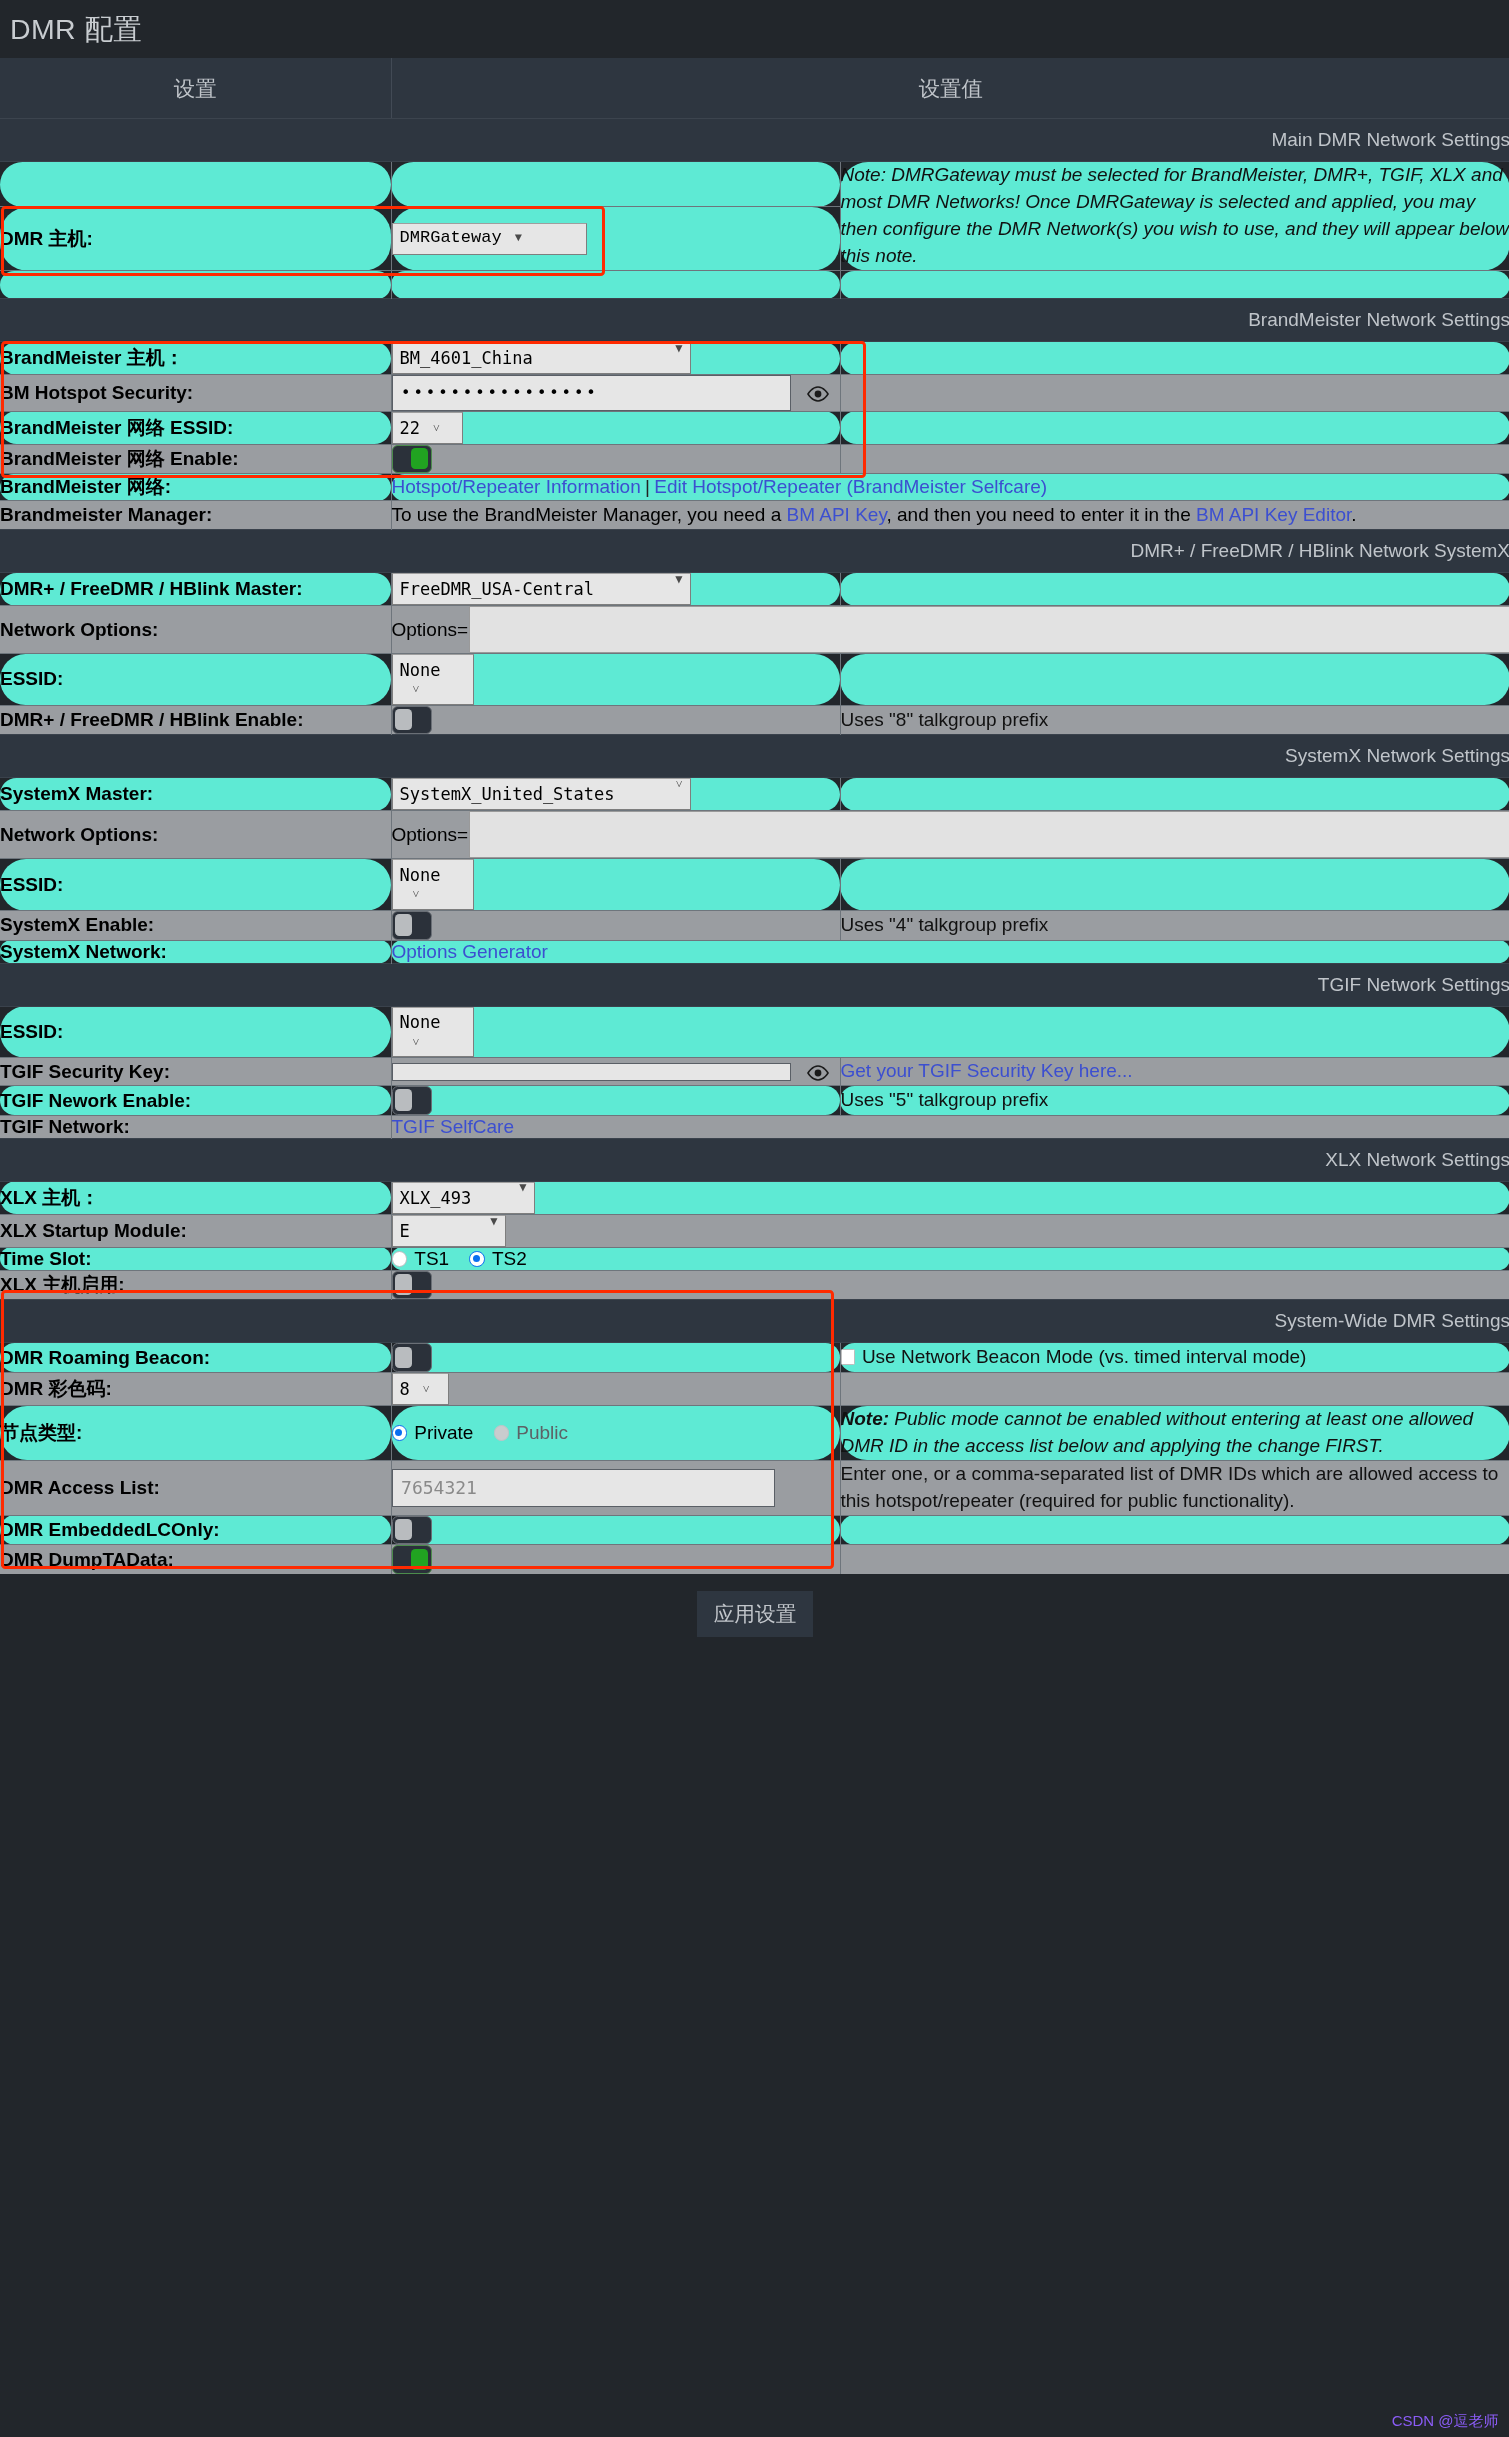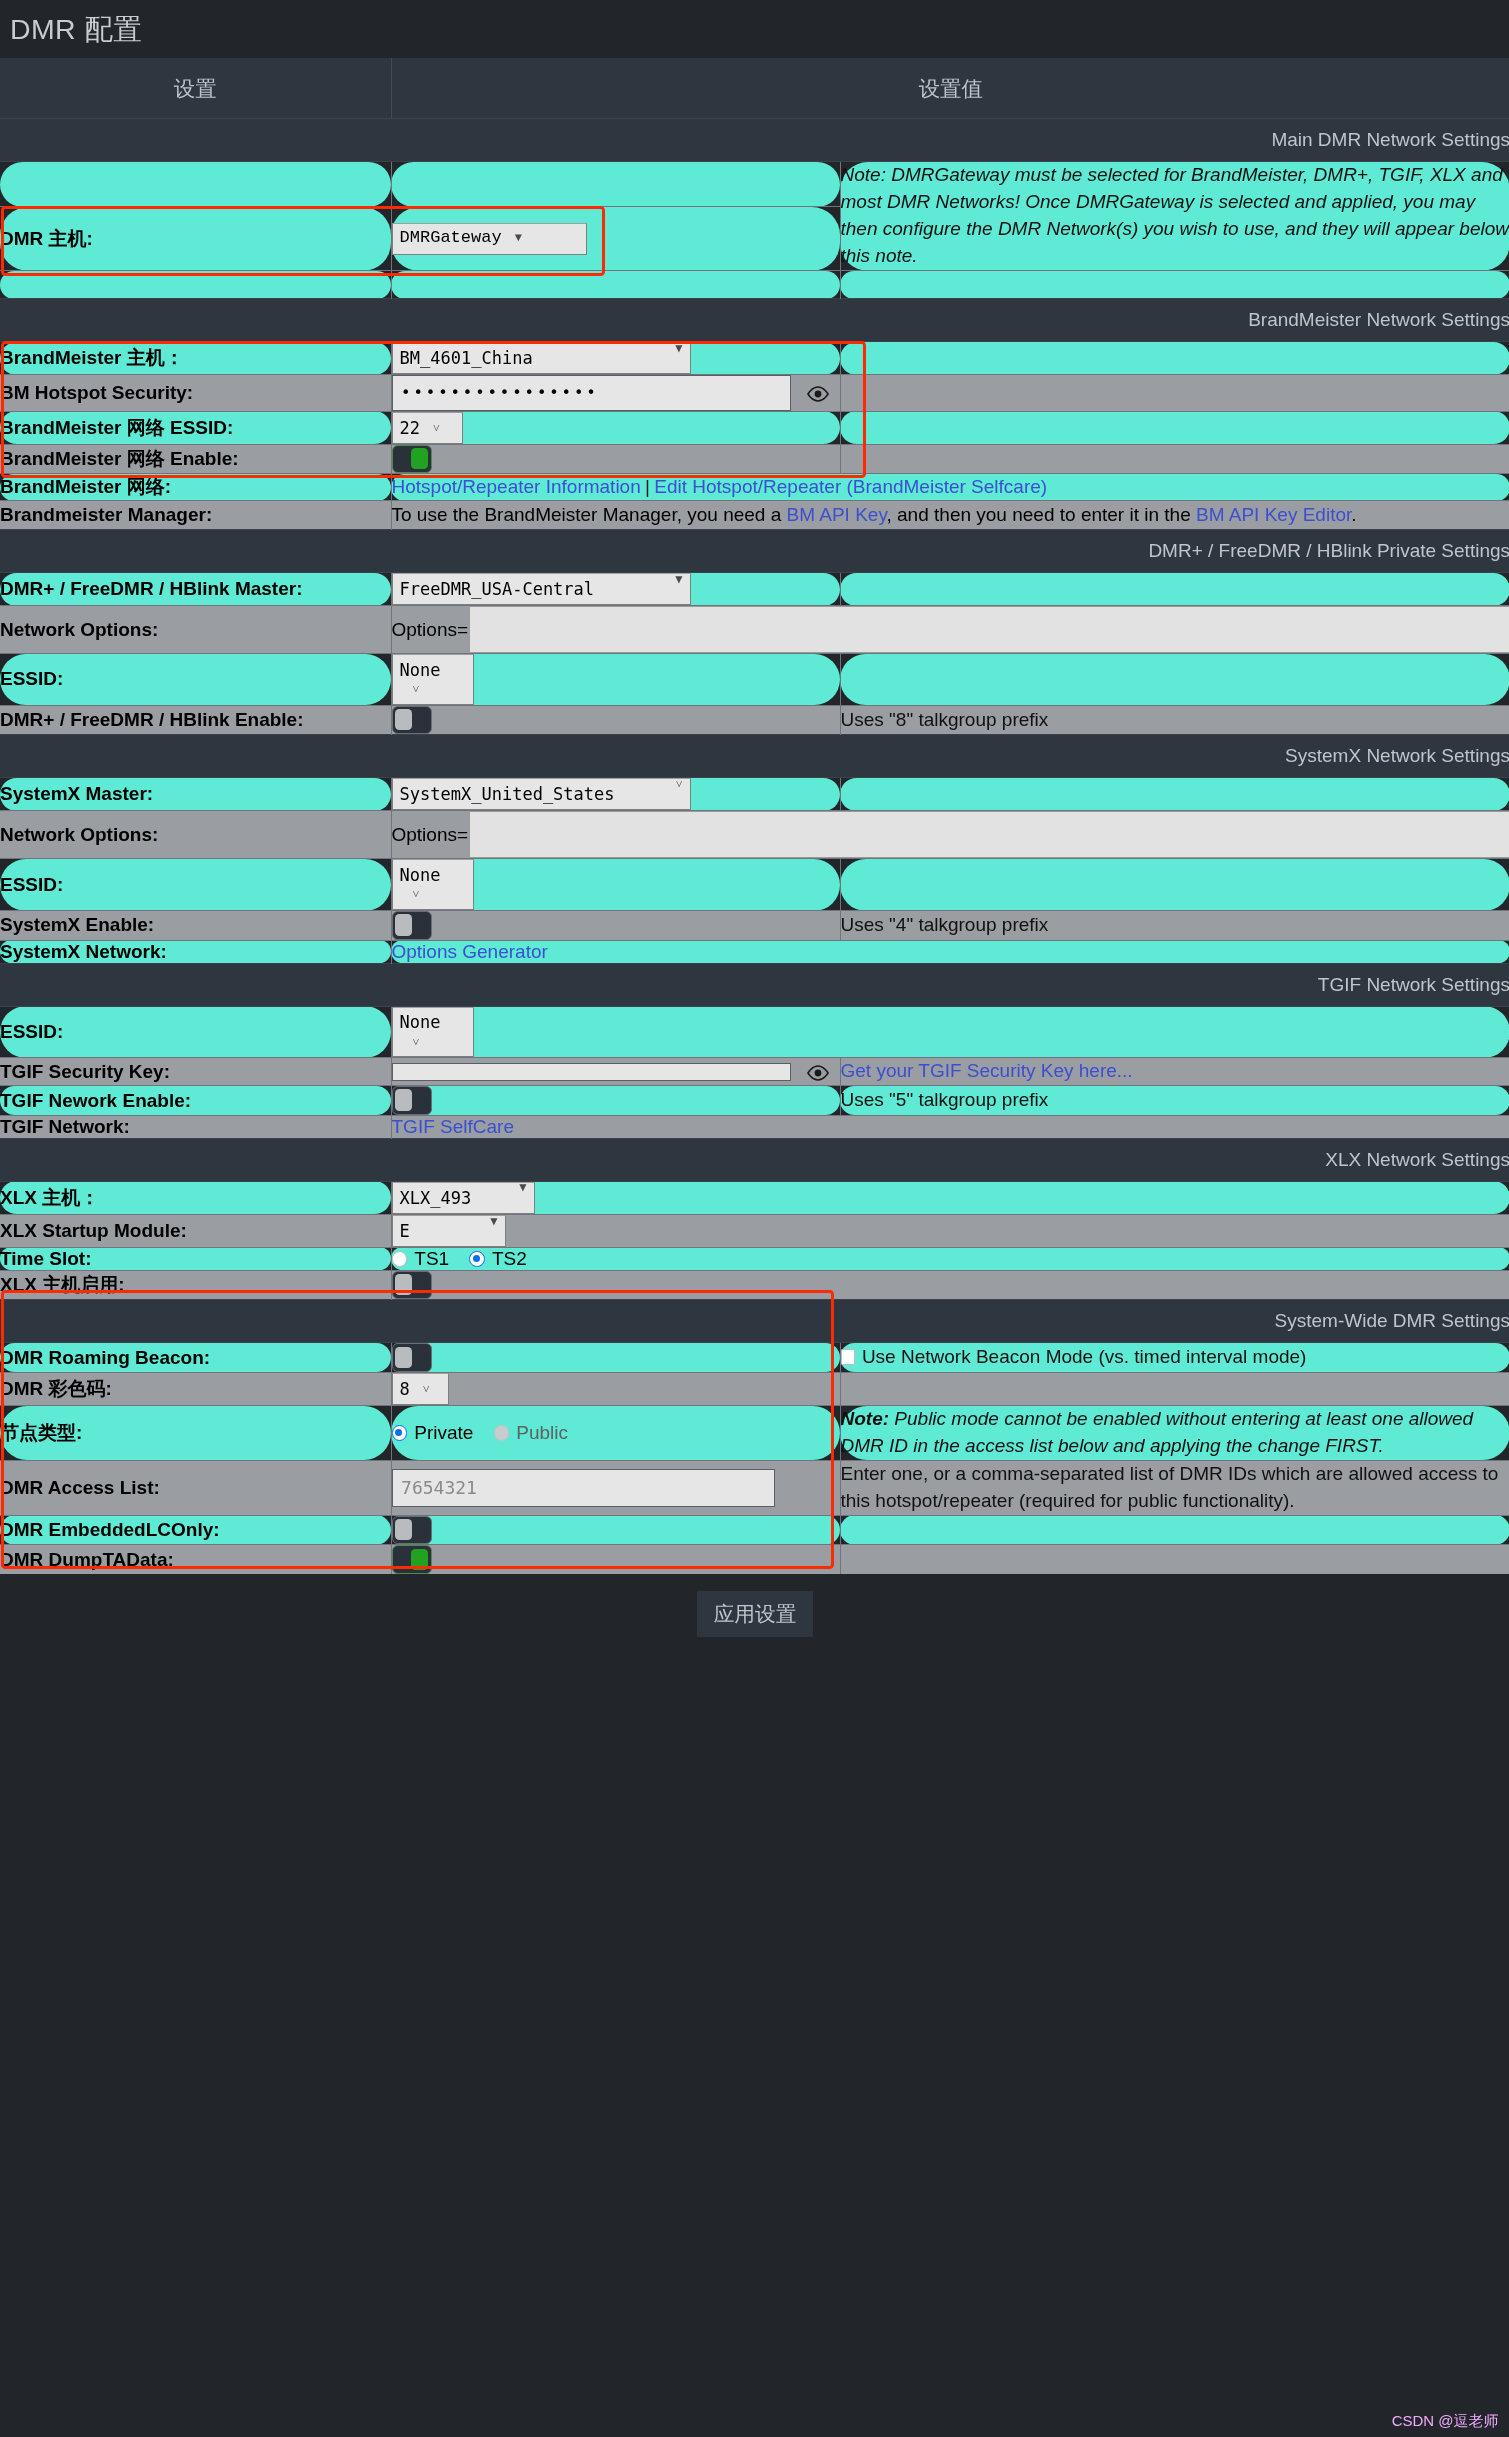--- a/index.html
+++ b/index.html
@@ -218,21 +218,21 @@
     font-size:20.7px;
     padding: 9px 17px;
     border: none;
     cursor: pointer;
     font-family: "Liberation Sans", sans-serif;
   }
   .watermark {
     position:absolute;
     right: 11.4px;
     bottom: 7.1px;
-    color:#f0abfc;
+    color:#8b5cf6;
     font-size:15px;
   }
 
   
   .redbox {
     position: absolute;
     border: 3.6px solid #ff2a00;
     border-radius: 4.3px;
     pointer-events: none;
     z-index: 50;
@@ -333,21 +333,21 @@
       <a class="lnk" href="#">Hotspot/Repeater Information</a><span class="sep">|</span><a class="lnk" href="#">Edit Hotspot/Repeater (BrandMeister Selfcare)</a>
     </td>
   </tr>
 
   <tr class="r light">
     <td class="label">Brandmeister Manager:</td>
     <td class="val wide" colspan="2" style="line-height:1.45;"><span>To use the BrandMeister Manager, you need a </span><a class="lnk" href="#">BM API Key</a><span>, and then you need to enter it in the </span><a class="lnk" href="#">BM API Key Editor</a><span>.</span></td>
   </tr>
 
   <tr class="section">
-    <td colspan="3">DMR+ / FreeDMR / HBlink Private Settings</td>
+    <td colspan="3">DMR+ / FreeDMR / HBlink Network SystemX</td>
   </tr>
 
   <tr class="r dark">
     <td class="label">DMR+ / FreeDMR / HBlink Master:</td>
     <td class="val">
       <span class="sel w-master">
         <span class="cap">FreeDMR_USA-Central</span><span class="arr" style="position:absolute;right:7.1px;">▼</span>
       </span>
     </td>
     <td class="note">&nbsp;</td>

